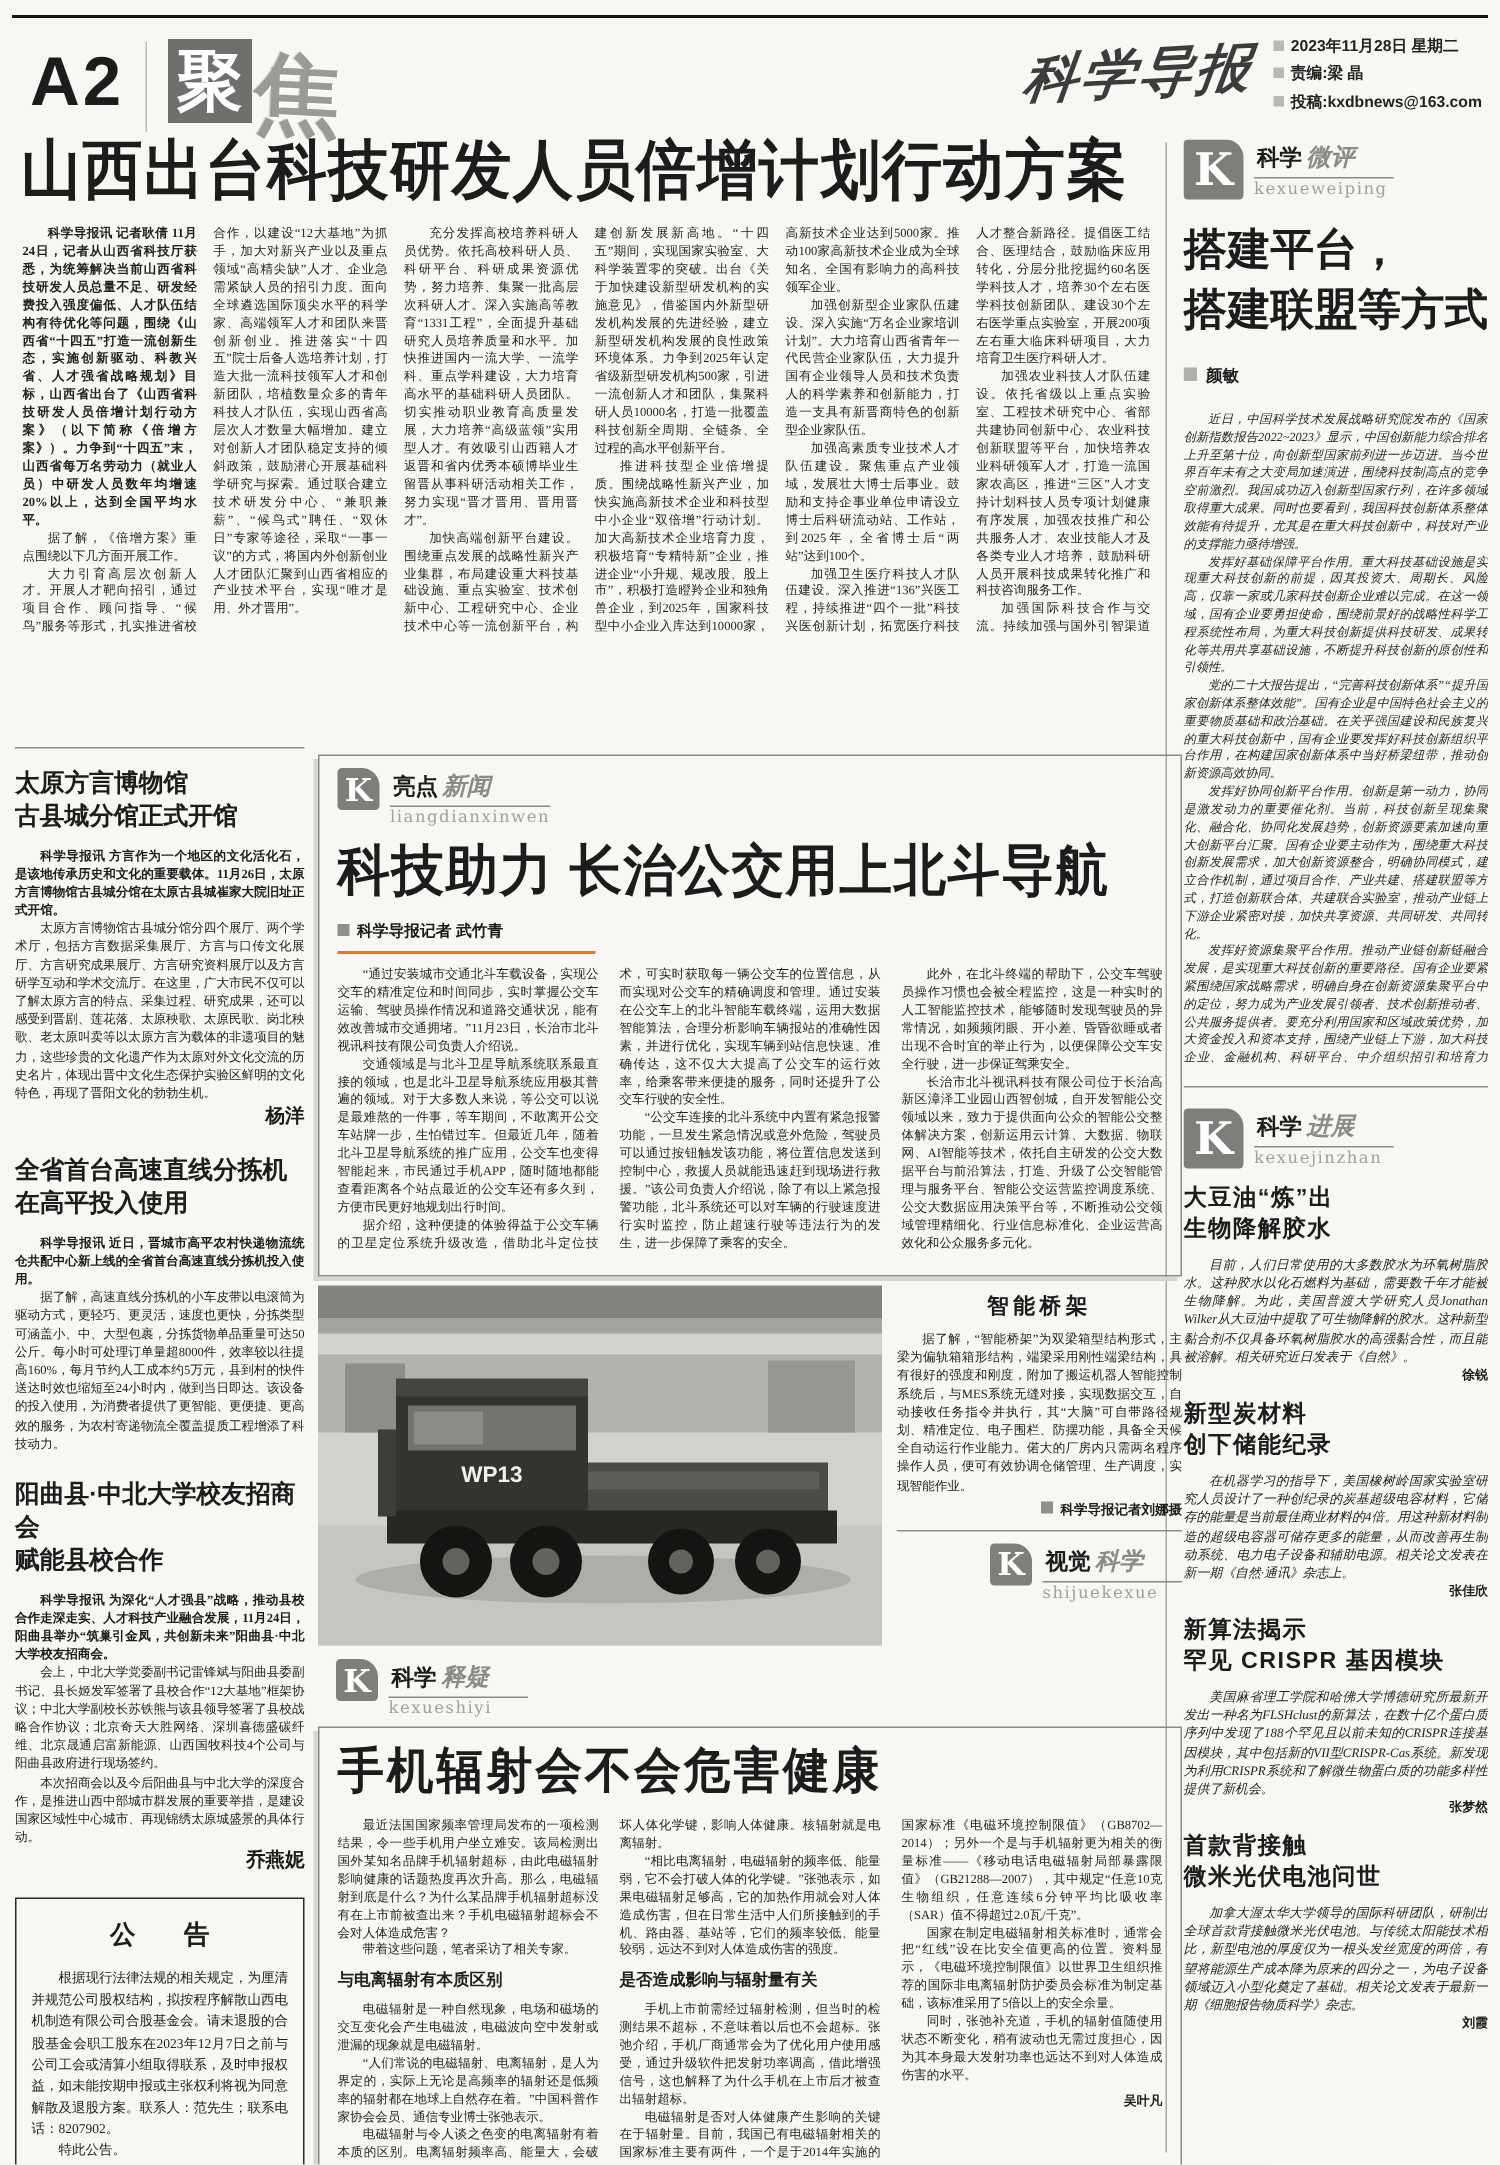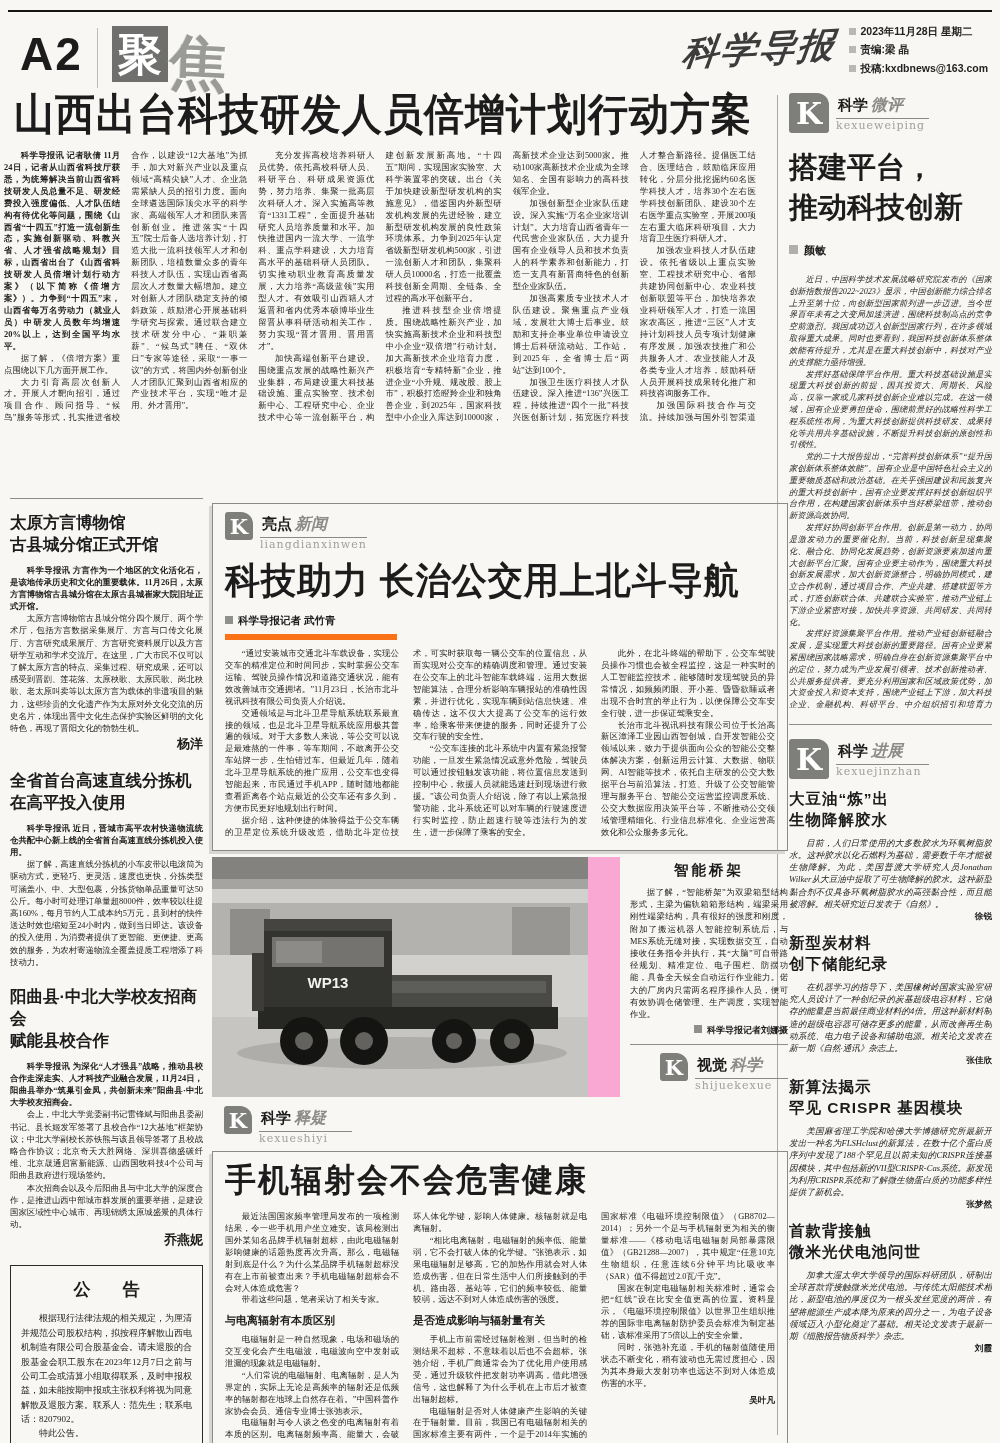--- a/index.html
+++ b/index.html
@@ -23,21 +23,21 @@
   .hdr-right { position:absolute; right:12px; top:22px; display:flex; align-items:center; gap:14px; }
   .masthead { font-family:"DejaVu Serif",serif; font-style:italic; font-weight:bold; font-size:36px;
               color:#3c3c3c; transform:skewX(-10deg) rotate(-3deg); letter-spacing:2px; }
   .hdr-info { font-family:"Liberation Sans",sans-serif; font-size:10.5px; font-weight:bold; color:#222; line-height:1.75; }
   .hdr-info .sq { display:inline-block; width:7px; height:7px; background:#b9b8b4; margin-right:4px; }
 
   
   .headline { position:absolute; left:14px; top:90px; width:752px;
               font-family:"Liberation Sans",sans-serif; font-weight:900; font-size:40px; line-height:1.1;
               letter-spacing:1px; white-space:nowrap; transform:scaleY(1.08); transform-origin:top left; }
-  .main-cols { position:absolute; left:4px; top:150px; width:752px; height:283px;
+  .main-cols { position:absolute; left:15px; top:150px; width:752px; height:283px;
                column-count:6; column-gap:11px; overflow:hidden; }
   .bt { font-size:8.4px; line-height:1.42; text-align:justify; color:#1f1f1f; }
   .bt p { text-indent:2em; margin:0; }
   .lede { font-weight:bold; }
 
   
   .v-rule { position:absolute; left:777px; top:95px; height:1340px; width:1px; background:#a9a8a4; }
   .right-col { position:absolute; left:789px; top:93px; width:203px; height:1345px; overflow:hidden; }
 
   .badge { display:flex; align-items:flex-start; gap:7px; }
@@ -78,26 +78,26 @@
   .notice-body { margin-top:10px; font-size:9px; line-height:1.6; text-align:justify; }
   .notice-body p { text-indent:2em; }
   .notice-sign { margin-top:8px; text-align:right; font-weight:bold; font-size:9.5px; line-height:1.8; padding-right:6px; }
 
   
   .middle { position:absolute; left:212px; top:503px; width:576px; }
   .ld-box { border:1px solid #8a8a87; box-shadow:-3px 3px 0 #d7d6d2; padding:8px 12px 10px; height:348px; overflow:hidden; }
   .ld-headline { font-family:"Liberation Sans",sans-serif; font-weight:900; font-size:35px; letter-spacing:1px;
                  margin-top:6px; white-space:nowrap; transform:scaleY(1.05); transform-origin:left; }
   .ld-byline { margin-top:10px; font-family:"Liberation Sans",sans-serif; font-weight:bold; font-size:10.5px;
-               border-bottom:6px solid #f97316; width:172px; padding-bottom:6px; }
+               border-bottom:2px solid #f97316; width:172px; padding-bottom:6px; }
   .ld-byline .sq, .qj-byline .sq { display:inline-block; width:8px; height:8px; background:#8f8f8c; margin-right:5px; }
   .ld-body { margin-top:8px; column-count:3; column-gap:14px; height:212px; overflow:hidden; }
 
   .photo-row { display:flex; gap:10px; margin-top:6px; }
-  .photo { width:408px; height:240px; background:#f9a8d4; flex:none; }
+  .photo { width:376px; height:240px; background:#5eead4; flex:none; }
   .qj { flex:1; padding-top:4px; }
   .qj-title { text-align:center; font-family:"Liberation Sans",sans-serif; font-weight:900; font-size:14.5px; letter-spacing:3px; }
   .qj-body { margin-top:7px; font-size:8.4px; line-height:1.45; text-align:justify; }
   .qj-body p { text-indent:2em; }
   .qj-byline { text-align:right; font-family:"Liberation Sans",sans-serif; font-weight:bold; font-size:9px; margin-top:3px; }
   .qj-rule { border-top:1px solid #8d8d8a; margin:7px 0 8px; }
   .sj-badge { display:flex; justify-content:flex-end; }
 
   .sy-badge-row { margin:9px 0 6px 12px; }
   .sy-box { border:1px solid #8a8a87; box-shadow:-3px 3px 0 #d7d6d2; padding:8px 12px 8px; height:296px; overflow:hidden; }
@@ -153,21 +153,21 @@
       <div>
         <div class="nm">
           <span class="n1">科学</span>
           <span class="n2">微评</span>
         </div>
         <div class="py">kexueweiping</div>
       </div>
     </div>
     <div class="wp-title">
       <div>搭建平台，</div>
-      <div>推动科技创新</div>
+      <div>搭建联盟等方式</div>
     </div>
     <div class="wp-author"><span class="sq"></span><span>颜敏</span></div>
     <div class="wp-body">
       <p>近日，中国科学技术发展战略研究院发布的《国家创新指数报告2022~2023》显示，中国创新能力综合排名上升至第十位，向创新型国家前列进一步迈进。当今世界百年未有之大变局加速演进，围绕科技制高点的竞争空前激烈。我国成功迈入创新型国家行列，在许多领域取得重大成果。同时也要看到，我国科技创新体系整体效能有待提升，尤其是在重大科技创新中，科技对产业的支撑能力亟待增强。</p>
       <p>发挥好基础保障平台作用。重大科技基础设施是实现重大科技创新的前提，因其投资大、周期长、风险高，仅靠一家或几家科技创新企业难以完成。在这一领域，国有企业要勇担使命，围绕前景好的战略性科学工程系统性布局，为重大科技创新提供科技研发、成果转化等共用共享基础设施，不断提升科技创新的原创性和引领性。</p>
       <p>党的二十大报告提出，“完善科技创新体系”“提升国家创新体系整体效能”。国有企业是中国特色社会主义的重要物质基础和政治基础。在关乎强国建设和民族复兴的重大科技创新中，国有企业要发挥好科技创新组织平台作用，在构建国家创新体系中当好桥梁纽带，推动创新资源高效协同。</p>
       <p>发挥好协同创新平台作用。创新是第一动力，协同是激发动力的重要催化剂。当前，科技创新呈现集聚化、融合化、协同化发展趋势，创新资源要素加速向重大创新平台汇聚。国有企业要主动作为，围绕重大科技创新发展需求，加大创新资源整合，明确协同模式，建立合作机制，通过项目合作、产业共建、搭建联盟等方式，打造创新联合体、共建联合实验室，推动产业链上下游企业紧密对接，加快共享资源、共同研发、共同转化。</p>
       <p>发挥好资源集聚平台作用。推动产业链创新链融合发展，是实现重大科技创新的重要路径。国有企业要紧紧围绕国家战略需求，明确自身在创新资源集聚平台中的定位，努力成为产业发展引领者、技术创新推动者、公共服务提供者。要充分利用国家和区域政策优势，加大资金投入和资本支持，围绕产业链上下游，加大科技企业、金融机构、科研平台、中介组织招引和培育力度，构建各主体相互关联、互动合作的完整产业生态系统。</p>
 
     </div>

